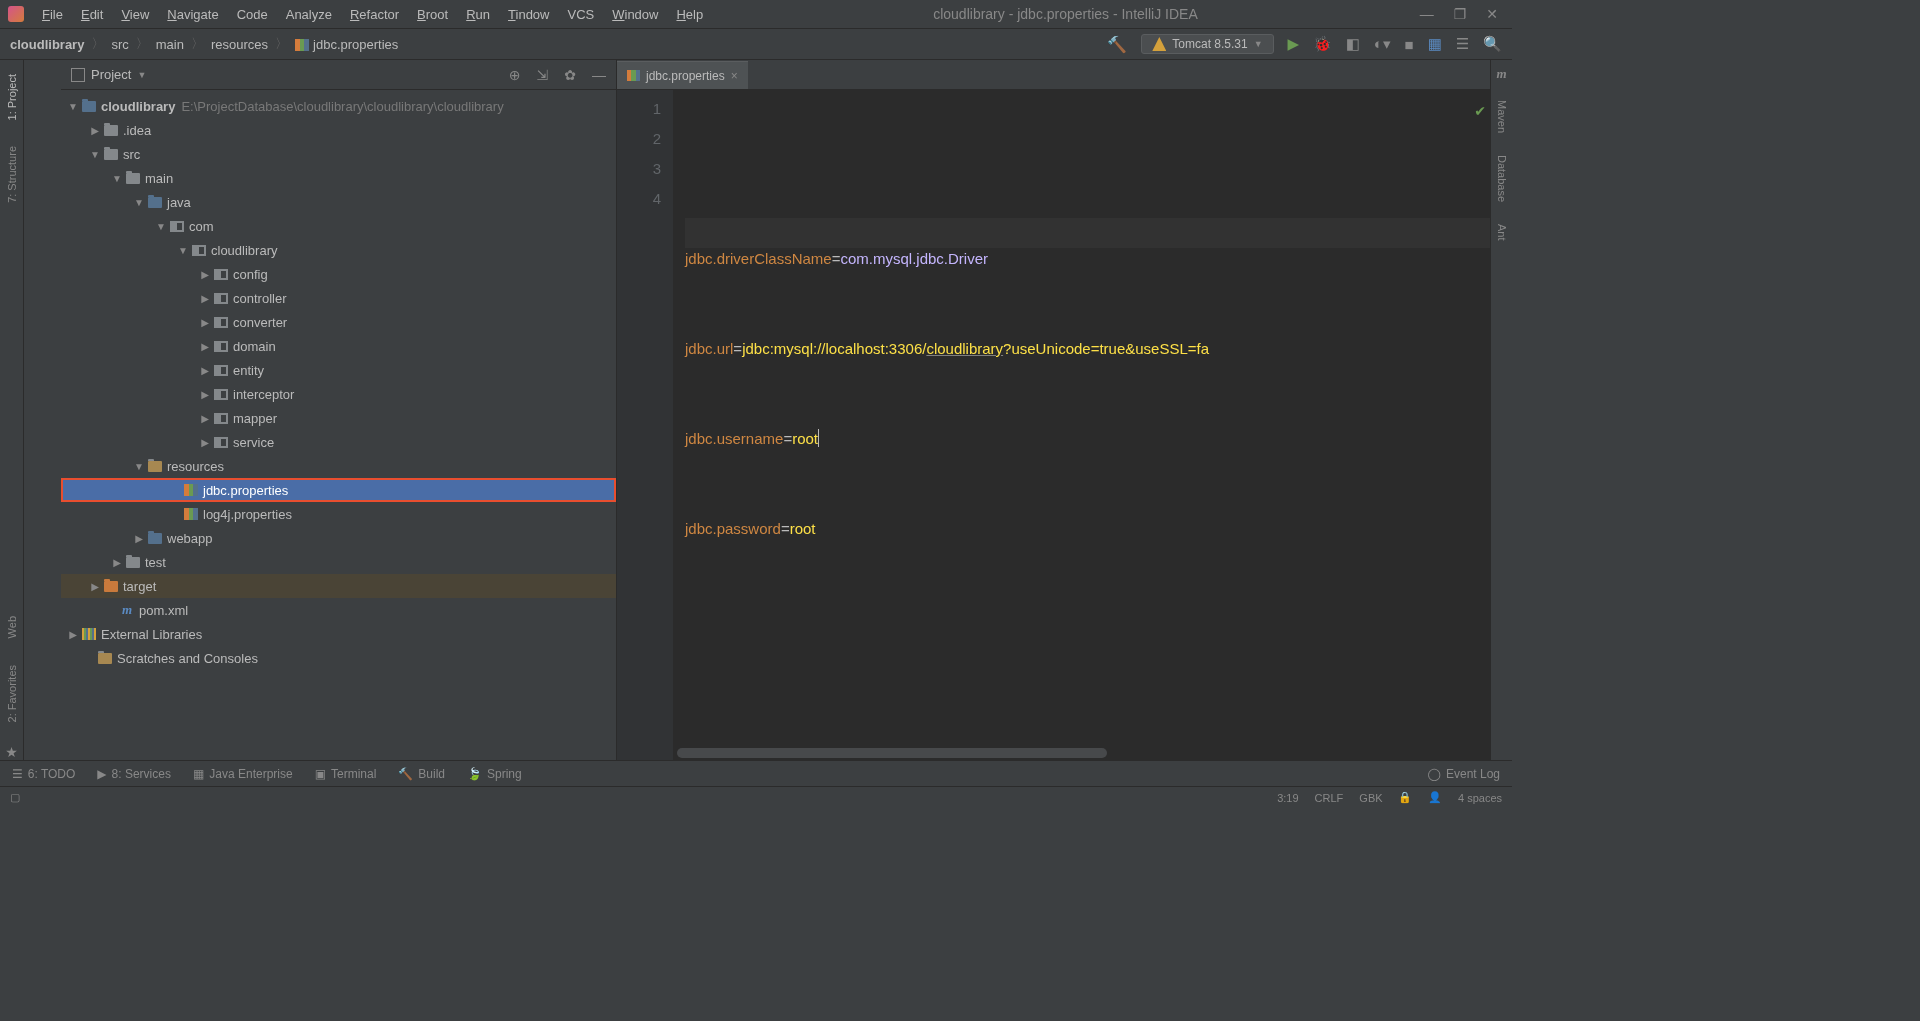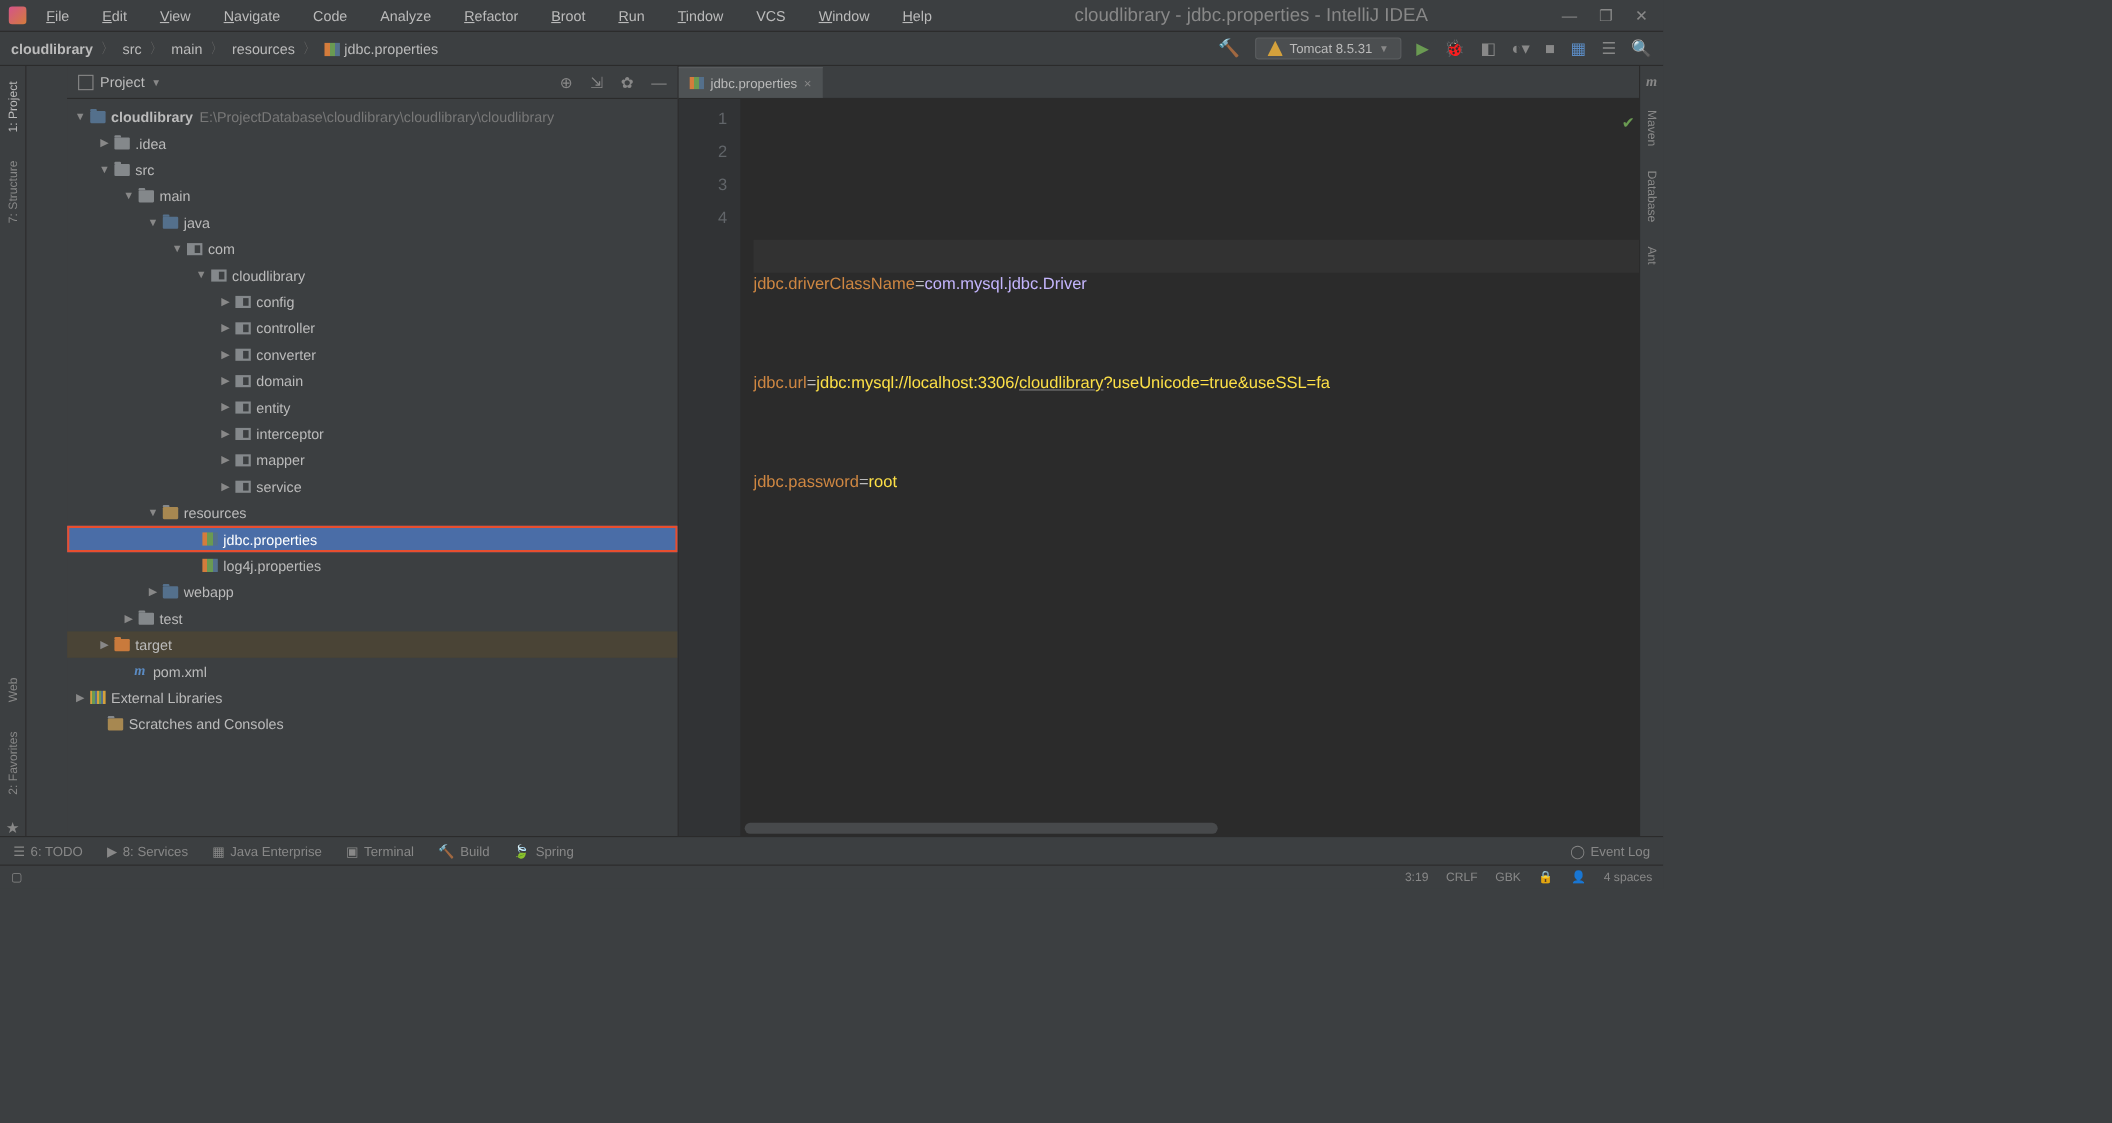--- a/index.html
+++ b/index.html
@@ -1,24 +1,24 @@
 <!DOCTYPE html>
 <html><head>
 <meta charset="utf-8">
 <style>
 * { margin: 0; padding: 0; box-sizing: border-box; font-family: "Segoe UI", Arial, sans-serif; }
 body { background: #3c3f41; color: #bbbbbb; font-size: 13px; width: 1512px; height: 808px; overflow: hidden; position: relative; }
 
 
 .titlebar { height: 28px; background: #3c3f41; display: flex; align-items: center; padding: 0 8px; }
 .titlebar .app-icon { width: 16px; height: 16px; background: linear-gradient(135deg,#d4548a,#d47c3c); border-radius: 3px; margin-right: 10px; }
-.titlebar .menus { display: flex; gap: 14px; }
+.titlebar .menus { display: flex; gap: 2px; }
 .titlebar .menu-item { padding: 3px 8px; color: #bbbbbb; cursor: default; }
 .titlebar .menu-item .mn { text-decoration: underline; }
-.titlebar .title { flex: 1; text-align: center; color: #888; font-size: 17px; }
+.titlebar .title { flex: 1; text-align: center; color: #888; font-size: 14px; }
 .titlebar .win-ctrl { display: flex; gap: 20px; color: #888; font-size: 14px; padding-right: 6px; }
 
 
 .toolbar { height: 32px; background: #3c3f41; border-top: 1px solid #2b2b2b; border-bottom: 1px solid #2b2b2b; display: flex; align-items: center; padding: 0 10px; }
 .breadcrumb { display: flex; align-items: center; gap: 3px; font-size: 13px; }
 .breadcrumb .crumb { color: #bbbbbb; }
 .breadcrumb .sep { color: #666; margin: 0 4px; }
 .bc-icon { width: 14px; height: 12px; display: inline-block; vertical-align: -2px; margin-right: 4px; }
 .toolbar .right { margin-left: auto; display: flex; align-items: center; gap: 14px; }
 .hammer { color: #6a9a52; font-size: 16px; }
@@ -366,20 +366,21 @@
       <div class="gutter">
         <div>1</div>
           <div>2</div>
           <div>3</div>
           <div>4</div>
       </div>
       <div class="code">
         <div class="ln-bg" style="top:64px"></div>
         <div><span class="k">jdbc.driverClassName</span><span class="eq">=</span><span class="vplain">com.mysql.jdbc.Driver</span></div>
         <div><span class="k">jdbc.url</span><span class="eq">=</span><span class="v">jdbc:mysql://localhost:3306/</span><span class="v under">cloudlibrary</span><span class="v">?useUnicode=true&amp;useSSL=fa</span></div>
+        <div><span class="k">jdbc.username</span><span class="eq">=</span><span class="v">root</span><span class="caret"></span></div>
         <div><span class="k">jdbc.password</span><span class="eq">=</span><span class="v">root</span></div>
       </div>
       <div class="hscroll"></div>
     </div>
   </div>
 
   <div class="right-bar">
     <span class="mv">m</span>
     <div class="vtab">Maven</div>
     <div class="vtab">Database</div>

